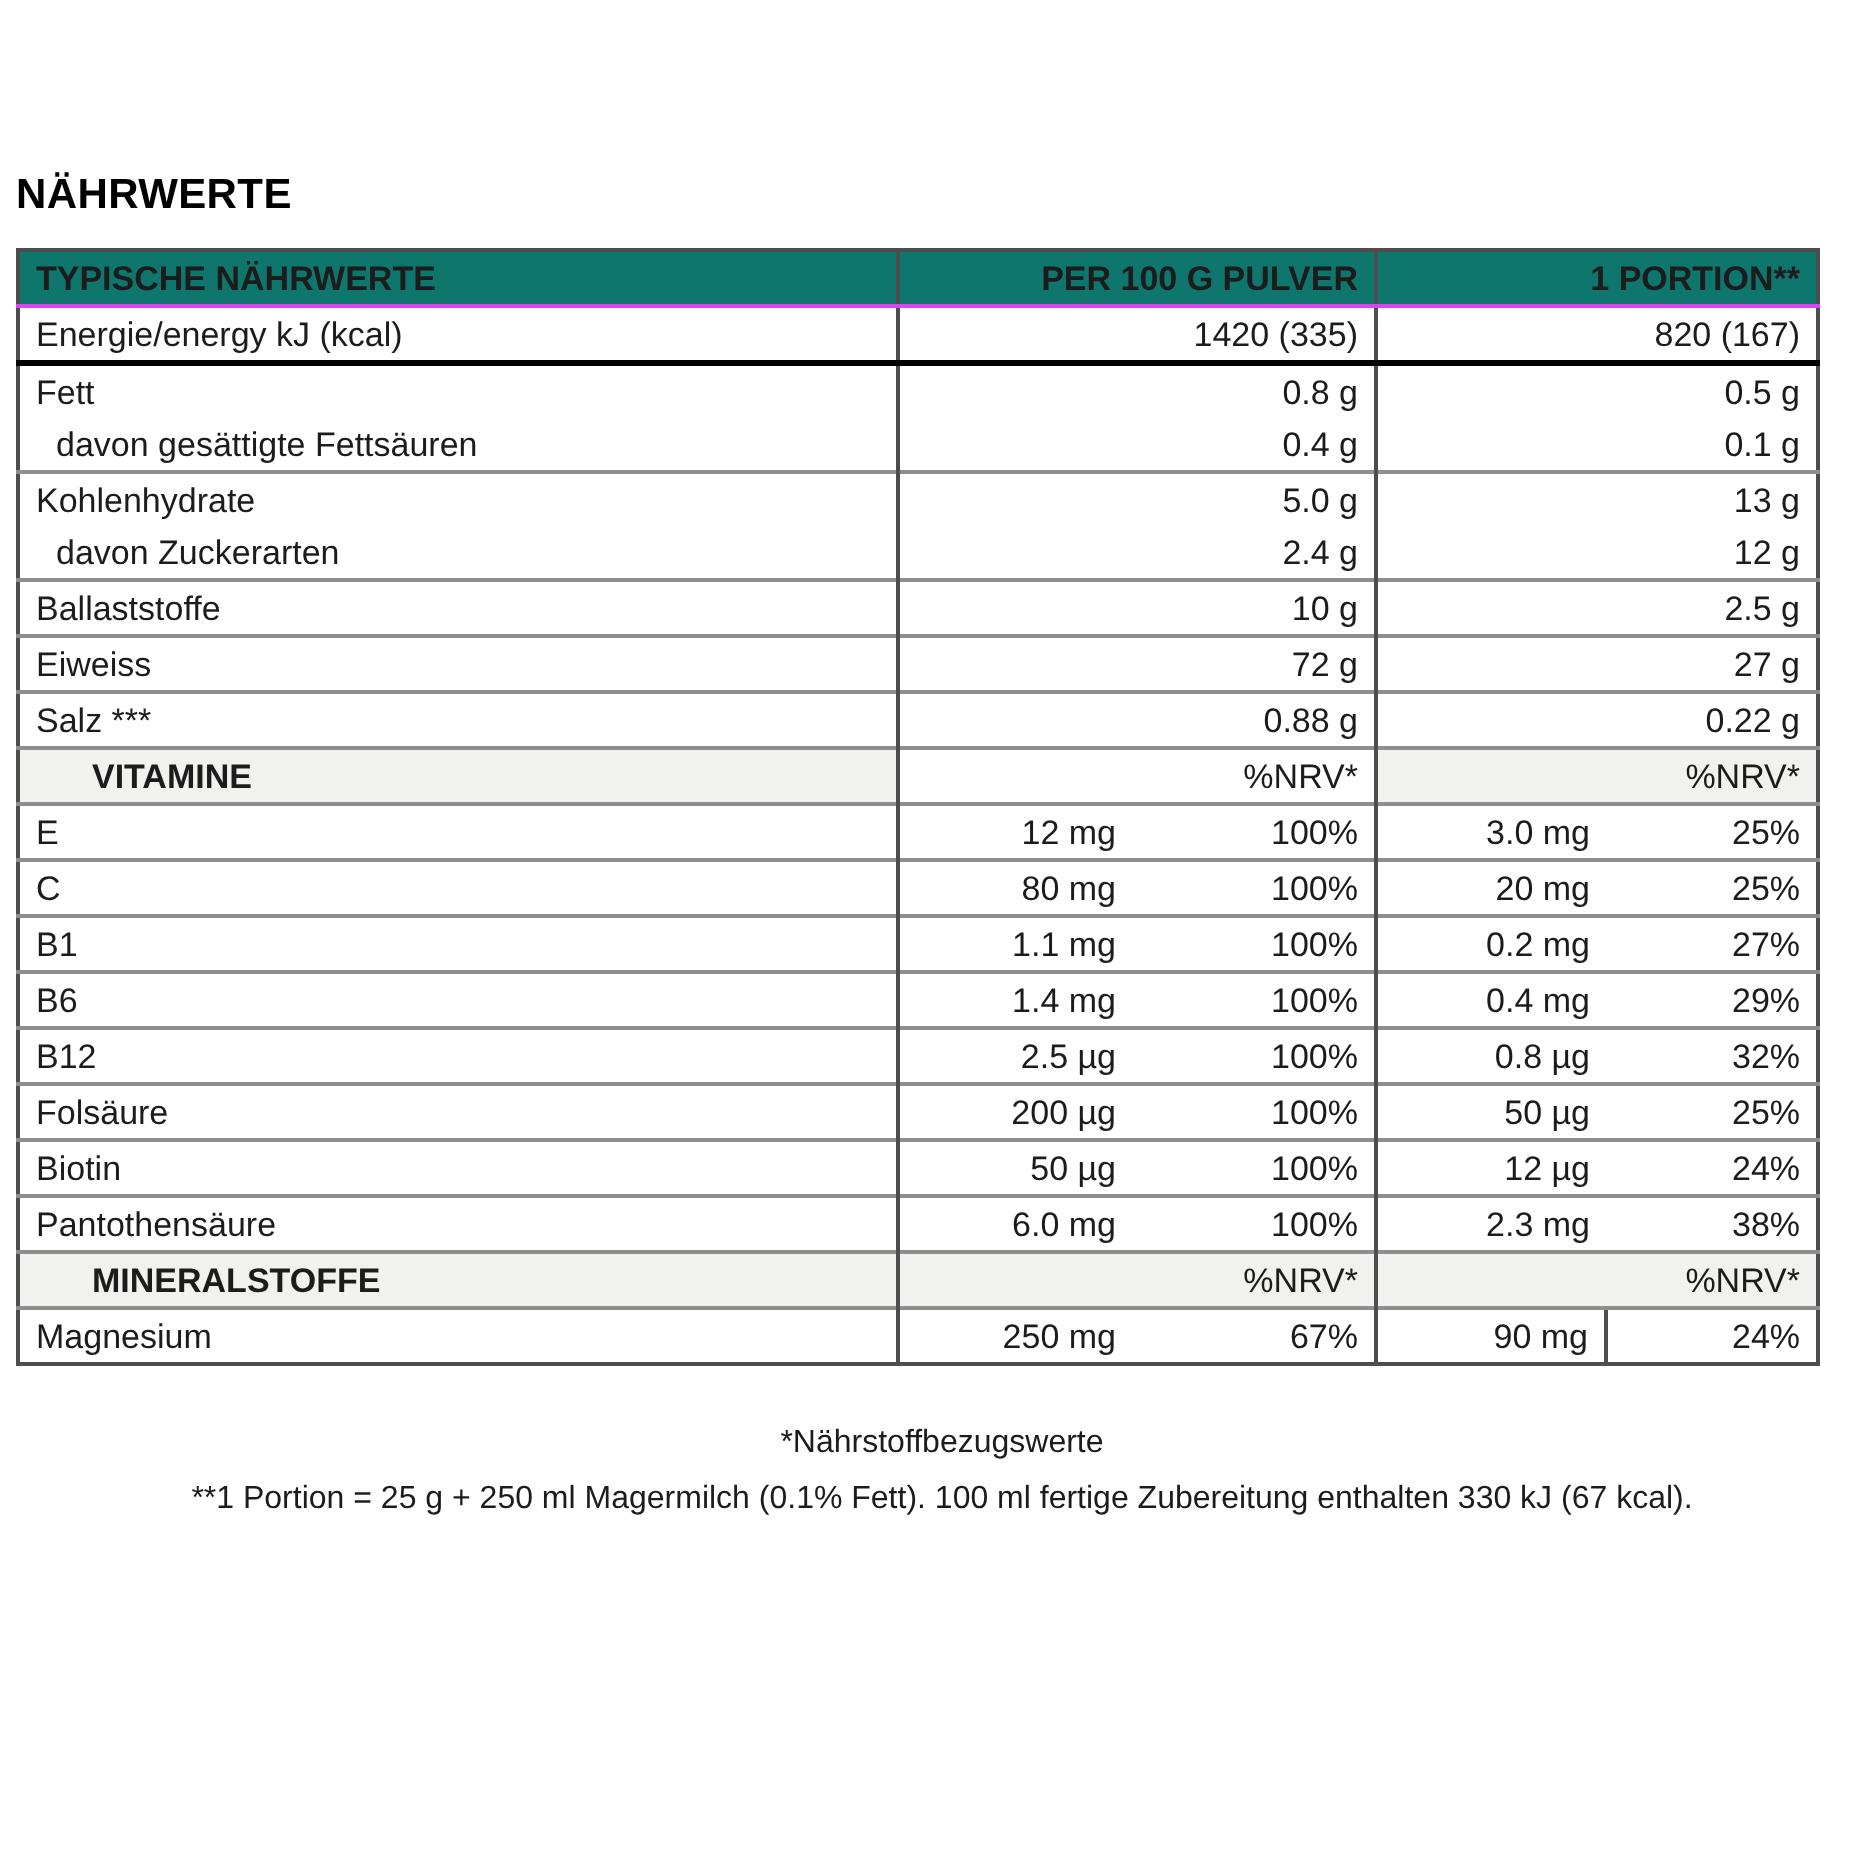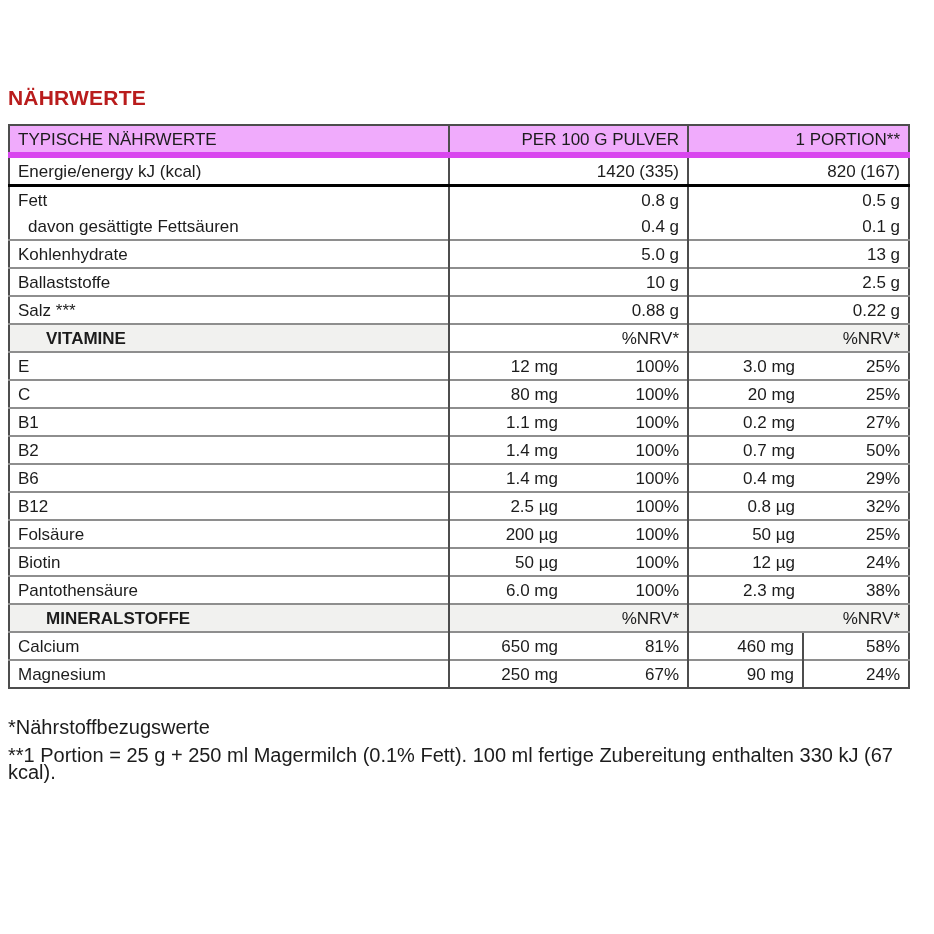--- a/index.html
+++ b/index.html
@@ -42,45 +42,46 @@
   td.b-split { border-left: 2px solid #4d4d4d; }
   
   tr.main td, tr.vitamin td, tr.mineral td, tr.section td {
     border-top: 2px solid #8e8e8e;
   }
   tr.sub td { border-top: none; padding-left: 18px; }
   tr.after-strong td { border-top: none; }
   tr.strong-div td { border-bottom: 3px solid #000000; border-radius: 12px; }
   
   tr.header td {
-    background: #f0abfc;
-    font-weight: normal;
-    border-bottom: 6px solid #d946ef;
+    background: #0f766e;
+    font-weight: bold;
+    border-bottom: 2px solid #d946ef;
   }
   
   tr.section td { background: #f1f1ef; padding-left: 36px; }
   tr.section td.section-label { font-weight: bold; }
   tr.section td.unshaded { background: #ffffff; }
   .ta-r { text-align: right; }
   .ta-l { text-align: left; }
   td.sub-label { padding-left: 30px; }
   
   .footnotes { margin-top: 30px; }
   .footnote {
-    font-size: 20px;
+    font-size: 16px;
     margin: 0 0 11px 0;
     line-height: 17px;
+    text-align: center;
   }
 </style>
 </head>
 <body>
 
 <div class="page">
 
-  <h1 class="page-title" style="color: #b91c1c;">NÄHRWERTE</h1>
+  <h1 class="page-title" style="color: #000000;">NÄHRWERTE</h1>
 
   <table class="nutri">
     <colgroup>
       <col style="width:440px">
       <col style="width:117px">
       <col style="width:122px">
       <col style="width:115px">
       <col style="width:106px">
     </colgroup>
     <tbody>
@@ -103,24 +104,34 @@
         <tr class="sub">
           <td class="ta-l sub-label">davon gesättigte Fettsäuren</td>
           <td class="ta-r b-left" colspan="2">0.4 g</td>
           <td class="ta-r b-left" colspan="2">0.1 g</td>
         </tr>
         <tr class="main">
           <td class="ta-l">Kohlenhydrate</td>
           <td class="ta-r b-left" colspan="2">5.0 g</td>
           <td class="ta-r b-left" colspan="2">13 g</td>
         </tr>
+        <tr class="sub">
+          <td class="ta-l sub-label">davon Zuckerarten</td>
+          <td class="ta-r b-left" colspan="2">2.4 g</td>
+          <td class="ta-r b-left" colspan="2">12 g</td>
+        </tr>
         <tr class="main">
           <td class="ta-l">Ballaststoffe</td>
           <td class="ta-r b-left" colspan="2">10 g</td>
           <td class="ta-r b-left" colspan="2">2.5 g</td>
+        </tr>
+        <tr class="main">
+          <td class="ta-l">Eiweiss</td>
+          <td class="ta-r b-left" colspan="2">72 g</td>
+          <td class="ta-r b-left" colspan="2">27 g</td>
         </tr>
         <tr class="main">
           <td class="ta-l">Salz ***</td>
           <td class="ta-r b-left" colspan="2">0.88 g</td>
           <td class="ta-r b-left" colspan="2">0.22 g</td>
         </tr>
         <tr class="section">
           <td class="ta-l section-label">VITAMINE</td>
           <td class="ta-r b-left unshaded" colspan="2">%NRV*</td>
           <td class="ta-r b-left" colspan="2">%NRV*</td>
@@ -140,27 +151,20 @@
           <td class="ta-r">25%</td>
         </tr>
         <tr class="vitamin">
           <td class="ta-l">B1</td>
           <td class="ta-r b-left">1.1 mg</td>
           <td class="ta-r">100%</td>
           <td class="ta-r b-left">0.2 mg</td>
           <td class="ta-r">27%</td>
         </tr>
         <tr class="vitamin">
-          <td class="ta-l">B2</td>
-          <td class="ta-r b-left">1.4 mg</td>
-          <td class="ta-r">100%</td>
-          <td class="ta-r b-left">0.7 mg</td>
-          <td class="ta-r">50%</td>
-        </tr>
-        <tr class="vitamin">
           <td class="ta-l">B6</td>
           <td class="ta-r b-left">1.4 mg</td>
           <td class="ta-r">100%</td>
           <td class="ta-r b-left">0.4 mg</td>
           <td class="ta-r">29%</td>
         </tr>
         <tr class="vitamin">
           <td class="ta-l">B12</td>
           <td class="ta-r b-left">2.5 µg</td>
           <td class="ta-r">100%</td>
@@ -185,27 +189,20 @@
           <td class="ta-l">Pantothensäure</td>
           <td class="ta-r b-left">6.0 mg</td>
           <td class="ta-r">100%</td>
           <td class="ta-r b-left">2.3 mg</td>
           <td class="ta-r">38%</td>
         </tr>
         <tr class="section">
           <td class="ta-l section-label">MINERALSTOFFE</td>
           <td class="ta-r b-left" colspan="2">%NRV*</td>
           <td class="ta-r b-left" colspan="2">%NRV*</td>
-        </tr>
-        <tr class="mineral">
-          <td class="ta-l">Calcium</td>
-          <td class="ta-r b-left">650 mg</td>
-          <td class="ta-r">81%</td>
-          <td class="ta-r b-left">460 mg</td>
-          <td class="ta-r b-split">58%</td>
         </tr>
         <tr class="mineral">
           <td class="ta-l">Magnesium</td>
           <td class="ta-r b-left">250 mg</td>
           <td class="ta-r">67%</td>
           <td class="ta-r b-left">90 mg</td>
           <td class="ta-r b-split">24%</td>
         </tr>
       </tbody>
   </table>

